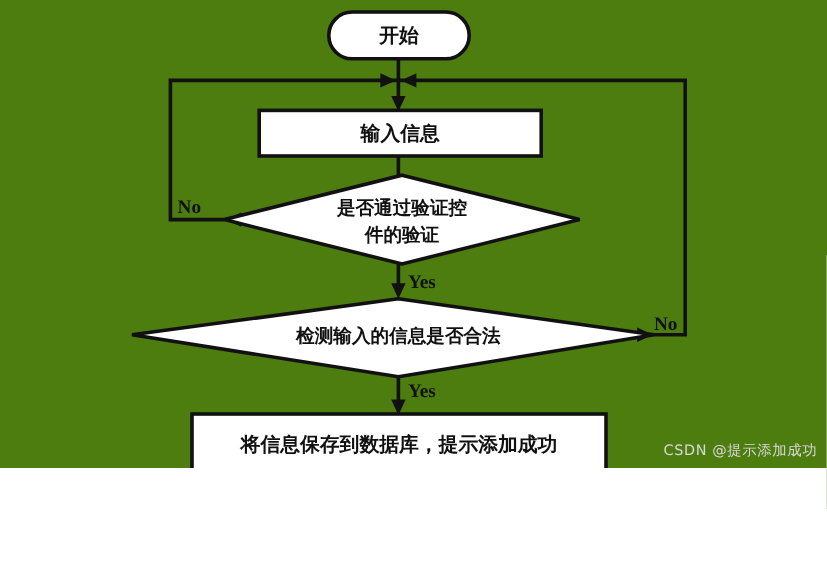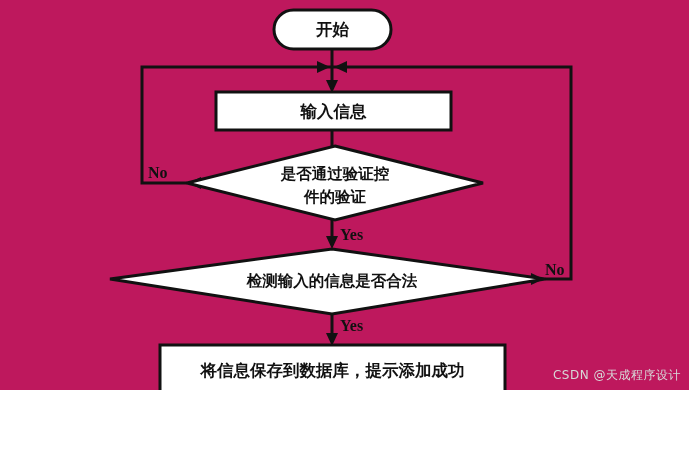--- a/index.html
+++ b/index.html
@@ -7,21 +7,21 @@
     padding: 0;
     background: #ffffff;
   }
   body {
     font-family: "Liberation Sans", sans-serif;
   }
   #flowchart-page {
     position: relative;
     width: 689px;
     height: 390px;
-    background: #be185d;
+    background: #4d7c0f;
     overflow: hidden;
   }
   #flow-svg {
     position: absolute;
     left: 0;
     top: 0;
     width: 689px;
     height: 474px;
   }
   .node-text {
@@ -121,15 +121,15 @@
     <rect class="shape-term" x="274" y="427" width="117" height="39" rx="19.5" ry="19.5"></rect>
     <text class="node-text cn-16" x="332.5" y="447.5">结束</text>
 
     <text class="edge-label" x="148" y="174">No</text>
     <text class="edge-label" x="340" y="236">Yes</text>
     <text class="edge-label" x="545" y="271">No</text>
     <text class="edge-label" x="340" y="327">Yes</text>
 
   </svg>
 
-  <div id="watermark">CSDN @天成程序设计</div>
+  <div id="watermark">CSDN @提示添加成功</div>
 
 </div>
 
 </body></html>

